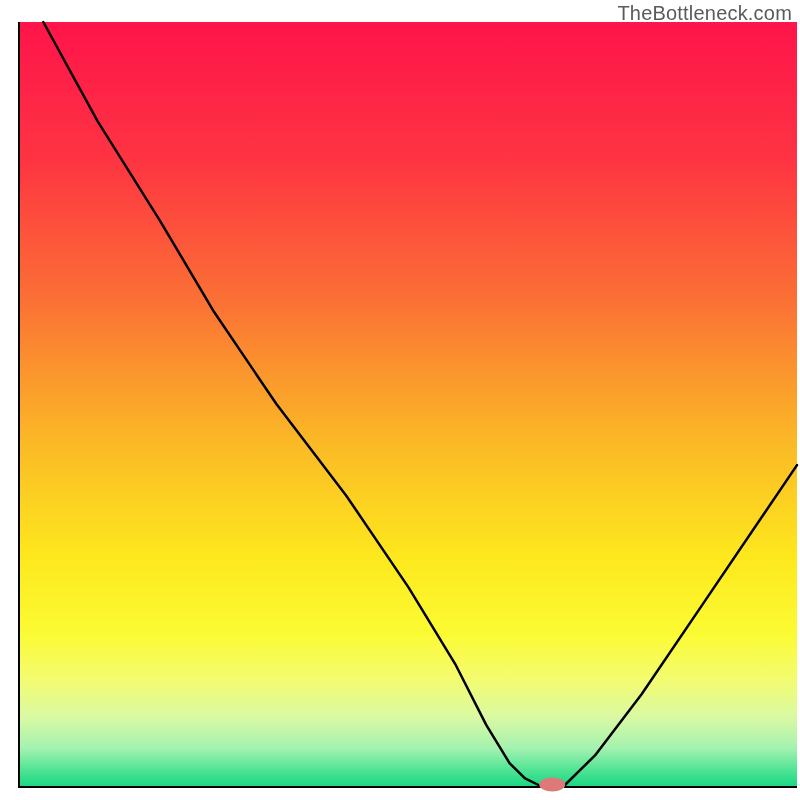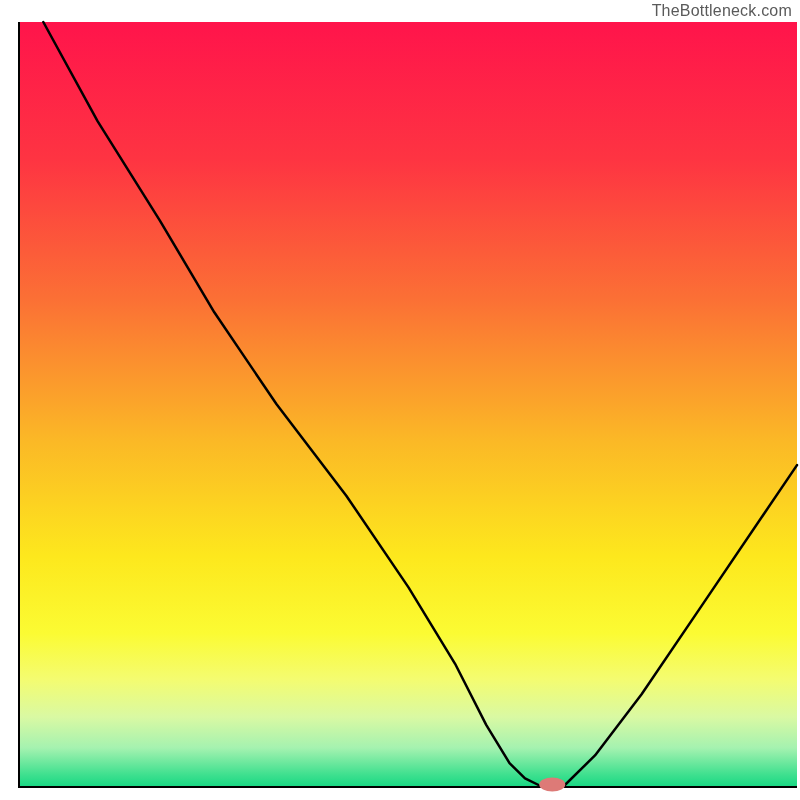--- a/index.html
+++ b/index.html
@@ -13,21 +13,21 @@
   .container {
     position: relative;
     width: 800px;
     height: 800px;
   }
   .watermark {
     position: absolute;
     top: 2px;
     right: 8px;
     color: #5a5a5a;
-    font-size: 16px;
+    font-size: 20px;
     font-weight: 500;
     z-index: 10;
     letter-spacing: 0.2px;
   }
   svg {
     display: block;
   }
 </style>
 </head>
 <body>

